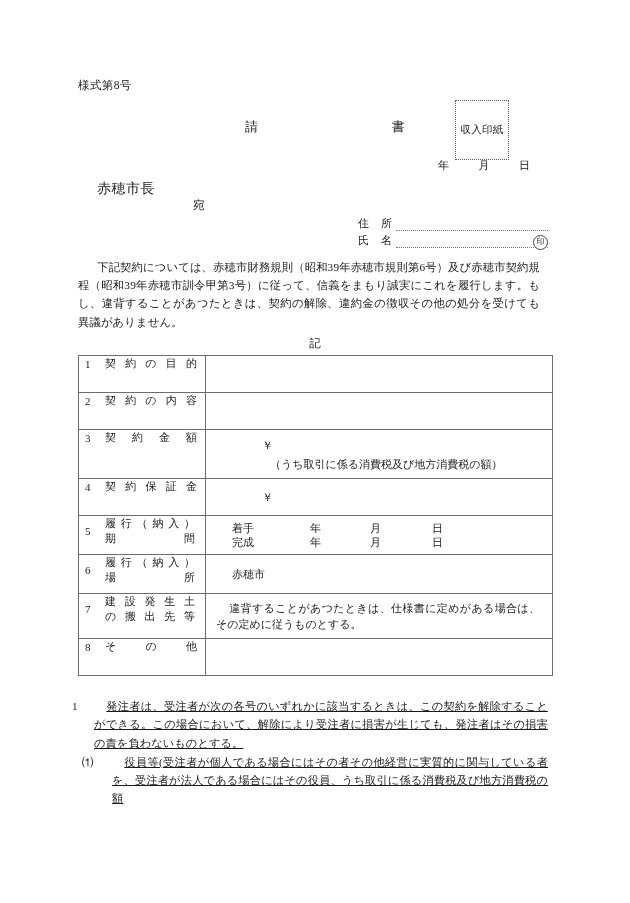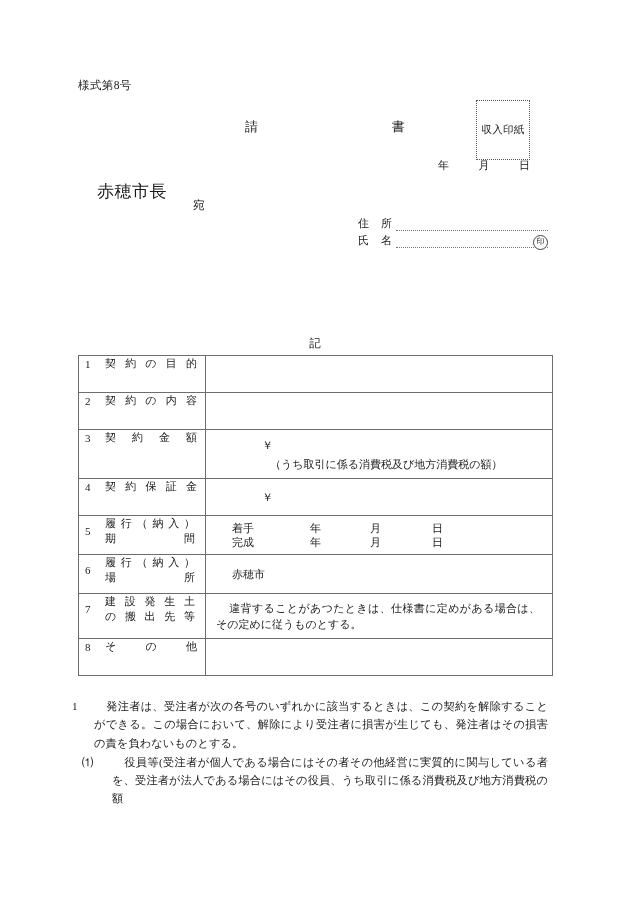--- a/index.html
+++ b/index.html
@@ -43,21 +43,21 @@
     font-size: 13px;
     display: flex;
     justify-content: space-between;
     letter-spacing: 0.3px;
   }
   .doc-title span { display: inline-block; }
 
   
   .stamp-box {
     position: absolute;
-    left: 476px;
+    left: 455px;
     top: 100px;
     width: 52px;
     height: 58px;
     border: 1px dotted #555;
     display: flex;
     align-items: center;
     justify-content: center;
     font-size: 10.5px;
     letter-spacing: 0.2px;
     white-space: nowrap;
@@ -72,21 +72,21 @@
     display: flex;
     justify-content: space-between;
     font-size: 11px;
   }
 
   
   .addressee-name {
     position: absolute;
     left: 97px;
     top: 180px;
-    font-size: 17px;
+    font-size: 14px;
     letter-spacing: 0.5px;
   }
   .addressee-suffix {
     position: absolute;
     left: 193px;
     top: 198px;
     font-size: 11.5px;
   }
 
   
@@ -245,20 +245,21 @@
   .note-marker {
     flex: none;
     width: 22px;
     text-align: left;
   }
   .note-marker.sub { width: 30px; padding-left: 10px; }
   .note-body {
     flex: 1;
     text-align: justify;
     letter-spacing: 0.1px;
+    text-decoration: underline;
   }
   .note-body.hang { text-indent: 1.1em; }
 </style>
 </head>
 <body>
 
 <div class="page">
 
   <div class="form-no">様式第8号</div>
 
@@ -289,20 +290,21 @@
     <div class="signer-row" style="position:relative;">
       <span class="signer-label">
         <span>氏</span>
         <span>名</span>
       </span>
       <span class="signer-rule"></span>
       <span class="seal-mark">印</span>
     </div>
   </div>
 
+  <div class="body-para">下記契約については、赤穂市財務規則（昭和39年赤穂市規則第6号）及び赤穂市契約規程（昭和39年赤穂市訓令甲第3号）に従って、信義をまもり誠実にこれを履行します。もし、違背することがあつたときは、契約の解除、違約金の徴収その他の処分を受けても異議がありません。</div>
 
   <div class="ki-mark">記</div>
 
   <table class="main-table">
     <tbody>
       <tr>
         <td class="col-label" style="height:36px;">
           <div class="cell-label">
             <div class="label-inner">
               <span class="label-num">1</span>

